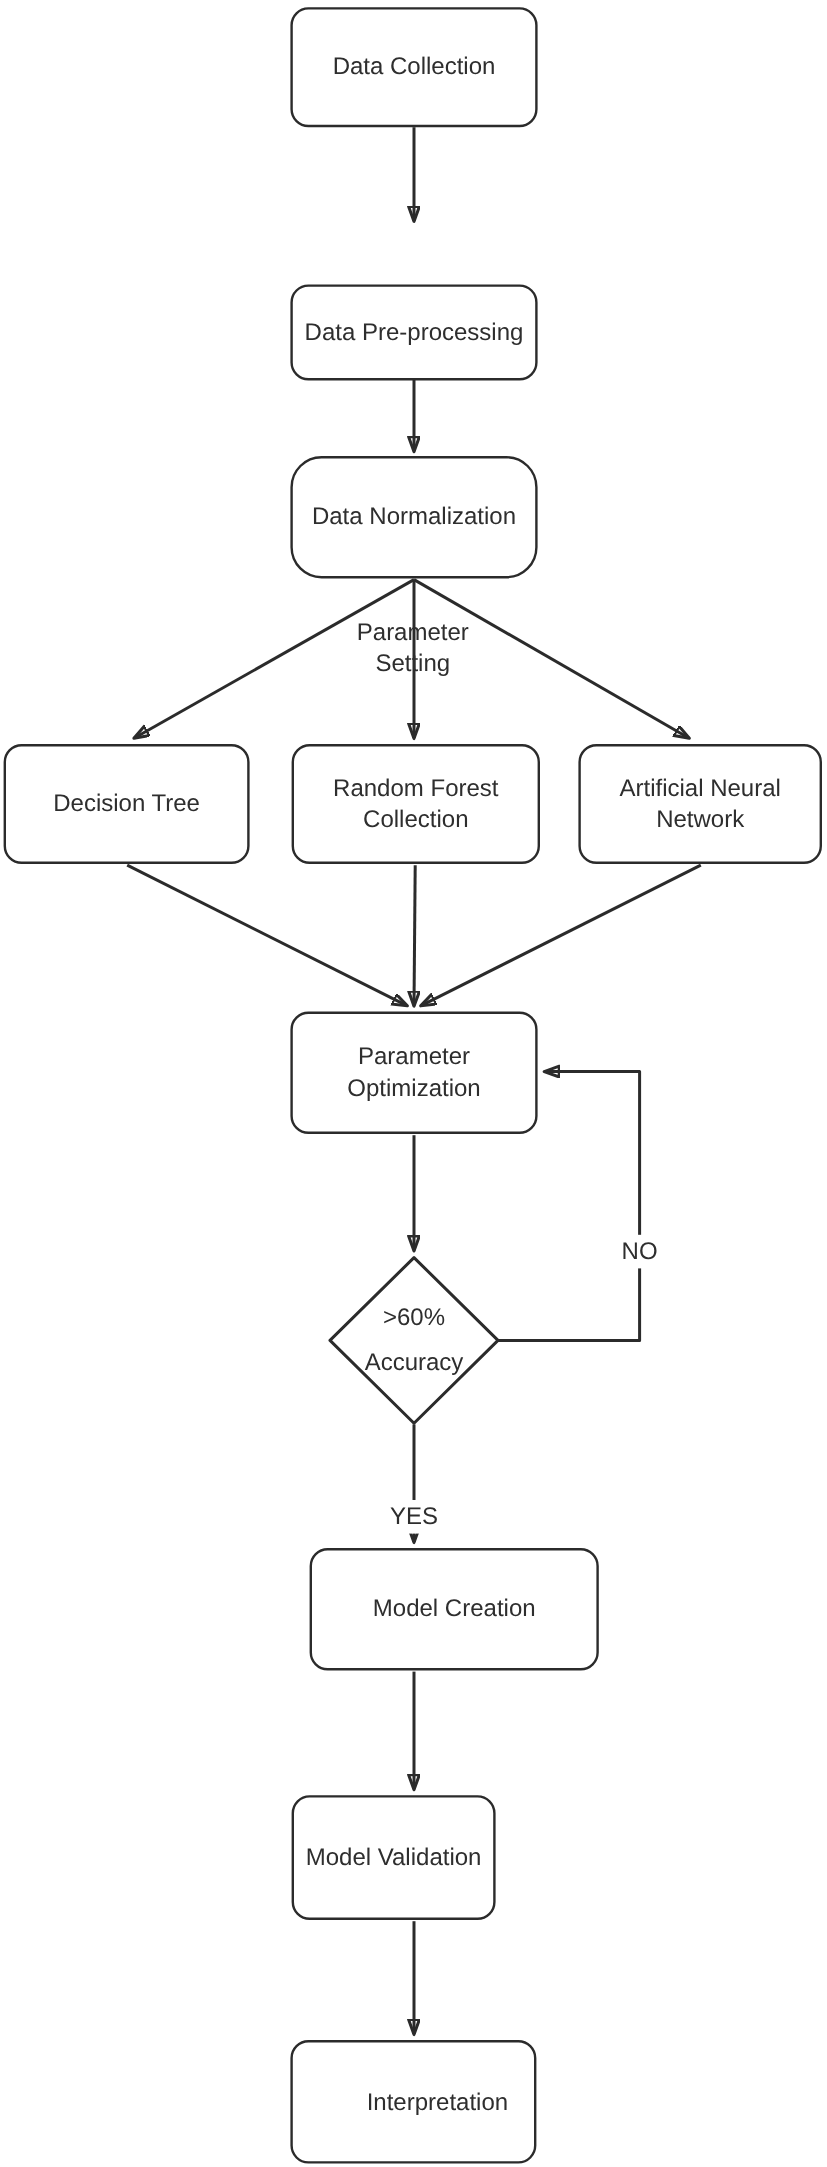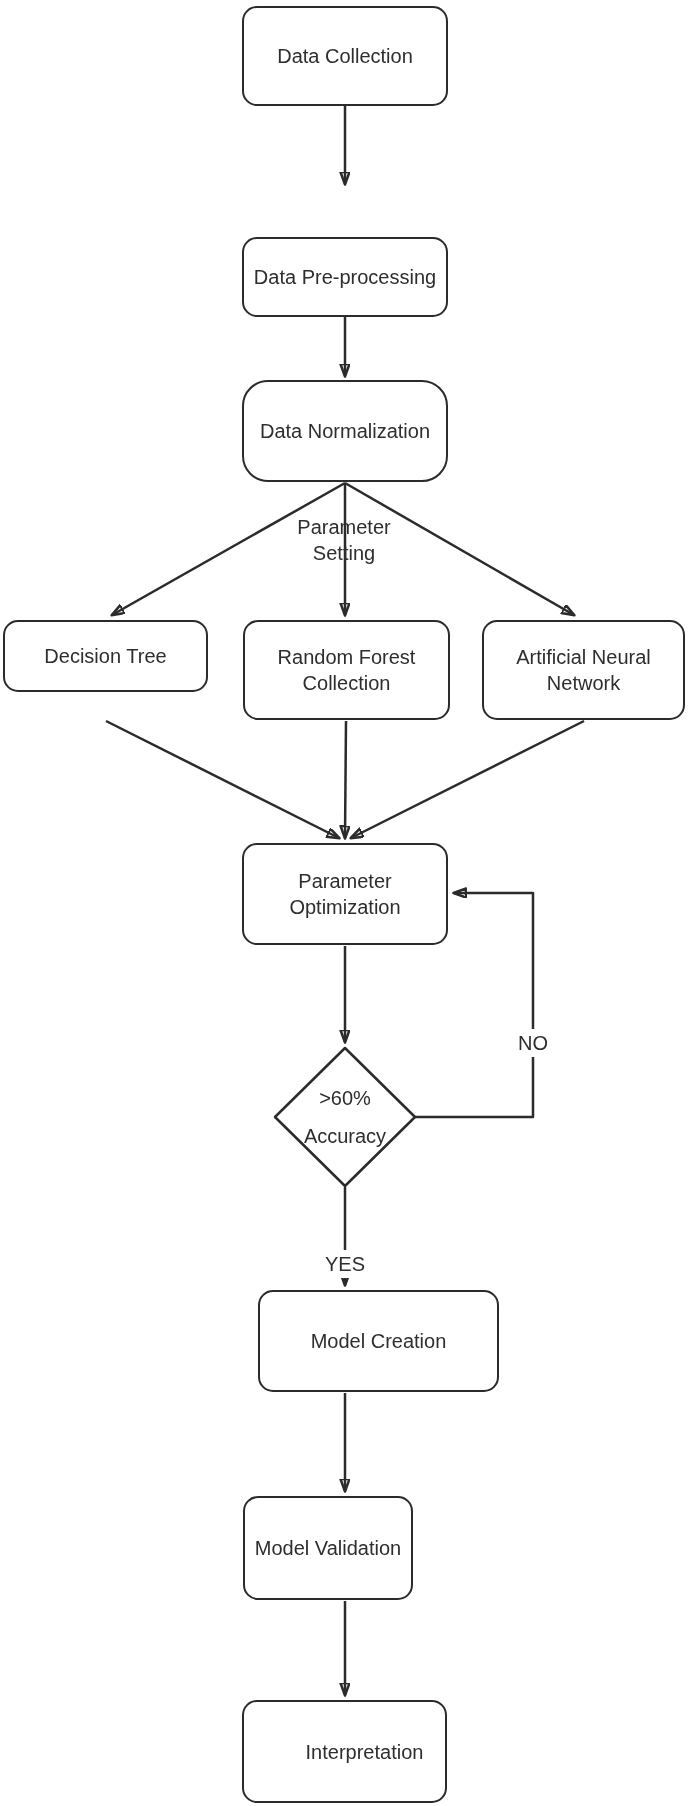--- a/index.html
+++ b/index.html
@@ -112,21 +112,21 @@
   </div>
 
   <div class="node" style="left:242px; top:189px; width:206px; height:80px;margin-top:48px;">
     <span>Data Pre-processing</span>
   </div>
 
   <div class="node" style="left:242px; top:380px; width:206px; height:102px;border-radius:26px;">
     <span>Data Normalization</span>
   </div>
 
-  <div class="node" style="left:3px; top:620px; width:205px; height:72px;">
+  <div class="node" style="left:3px; top:620px; width:205px; height:100px;">
     <span>Decision Tree</span>
   </div>
 
   <div class="node" style="left:243px; top:620px; width:207px; height:100px;">
     <span>Random Forest
 Collection</span>
   </div>
 
   <div class="node" style="left:482px; top:620px; width:203px; height:100px;">
     <span>Artificial Neural

